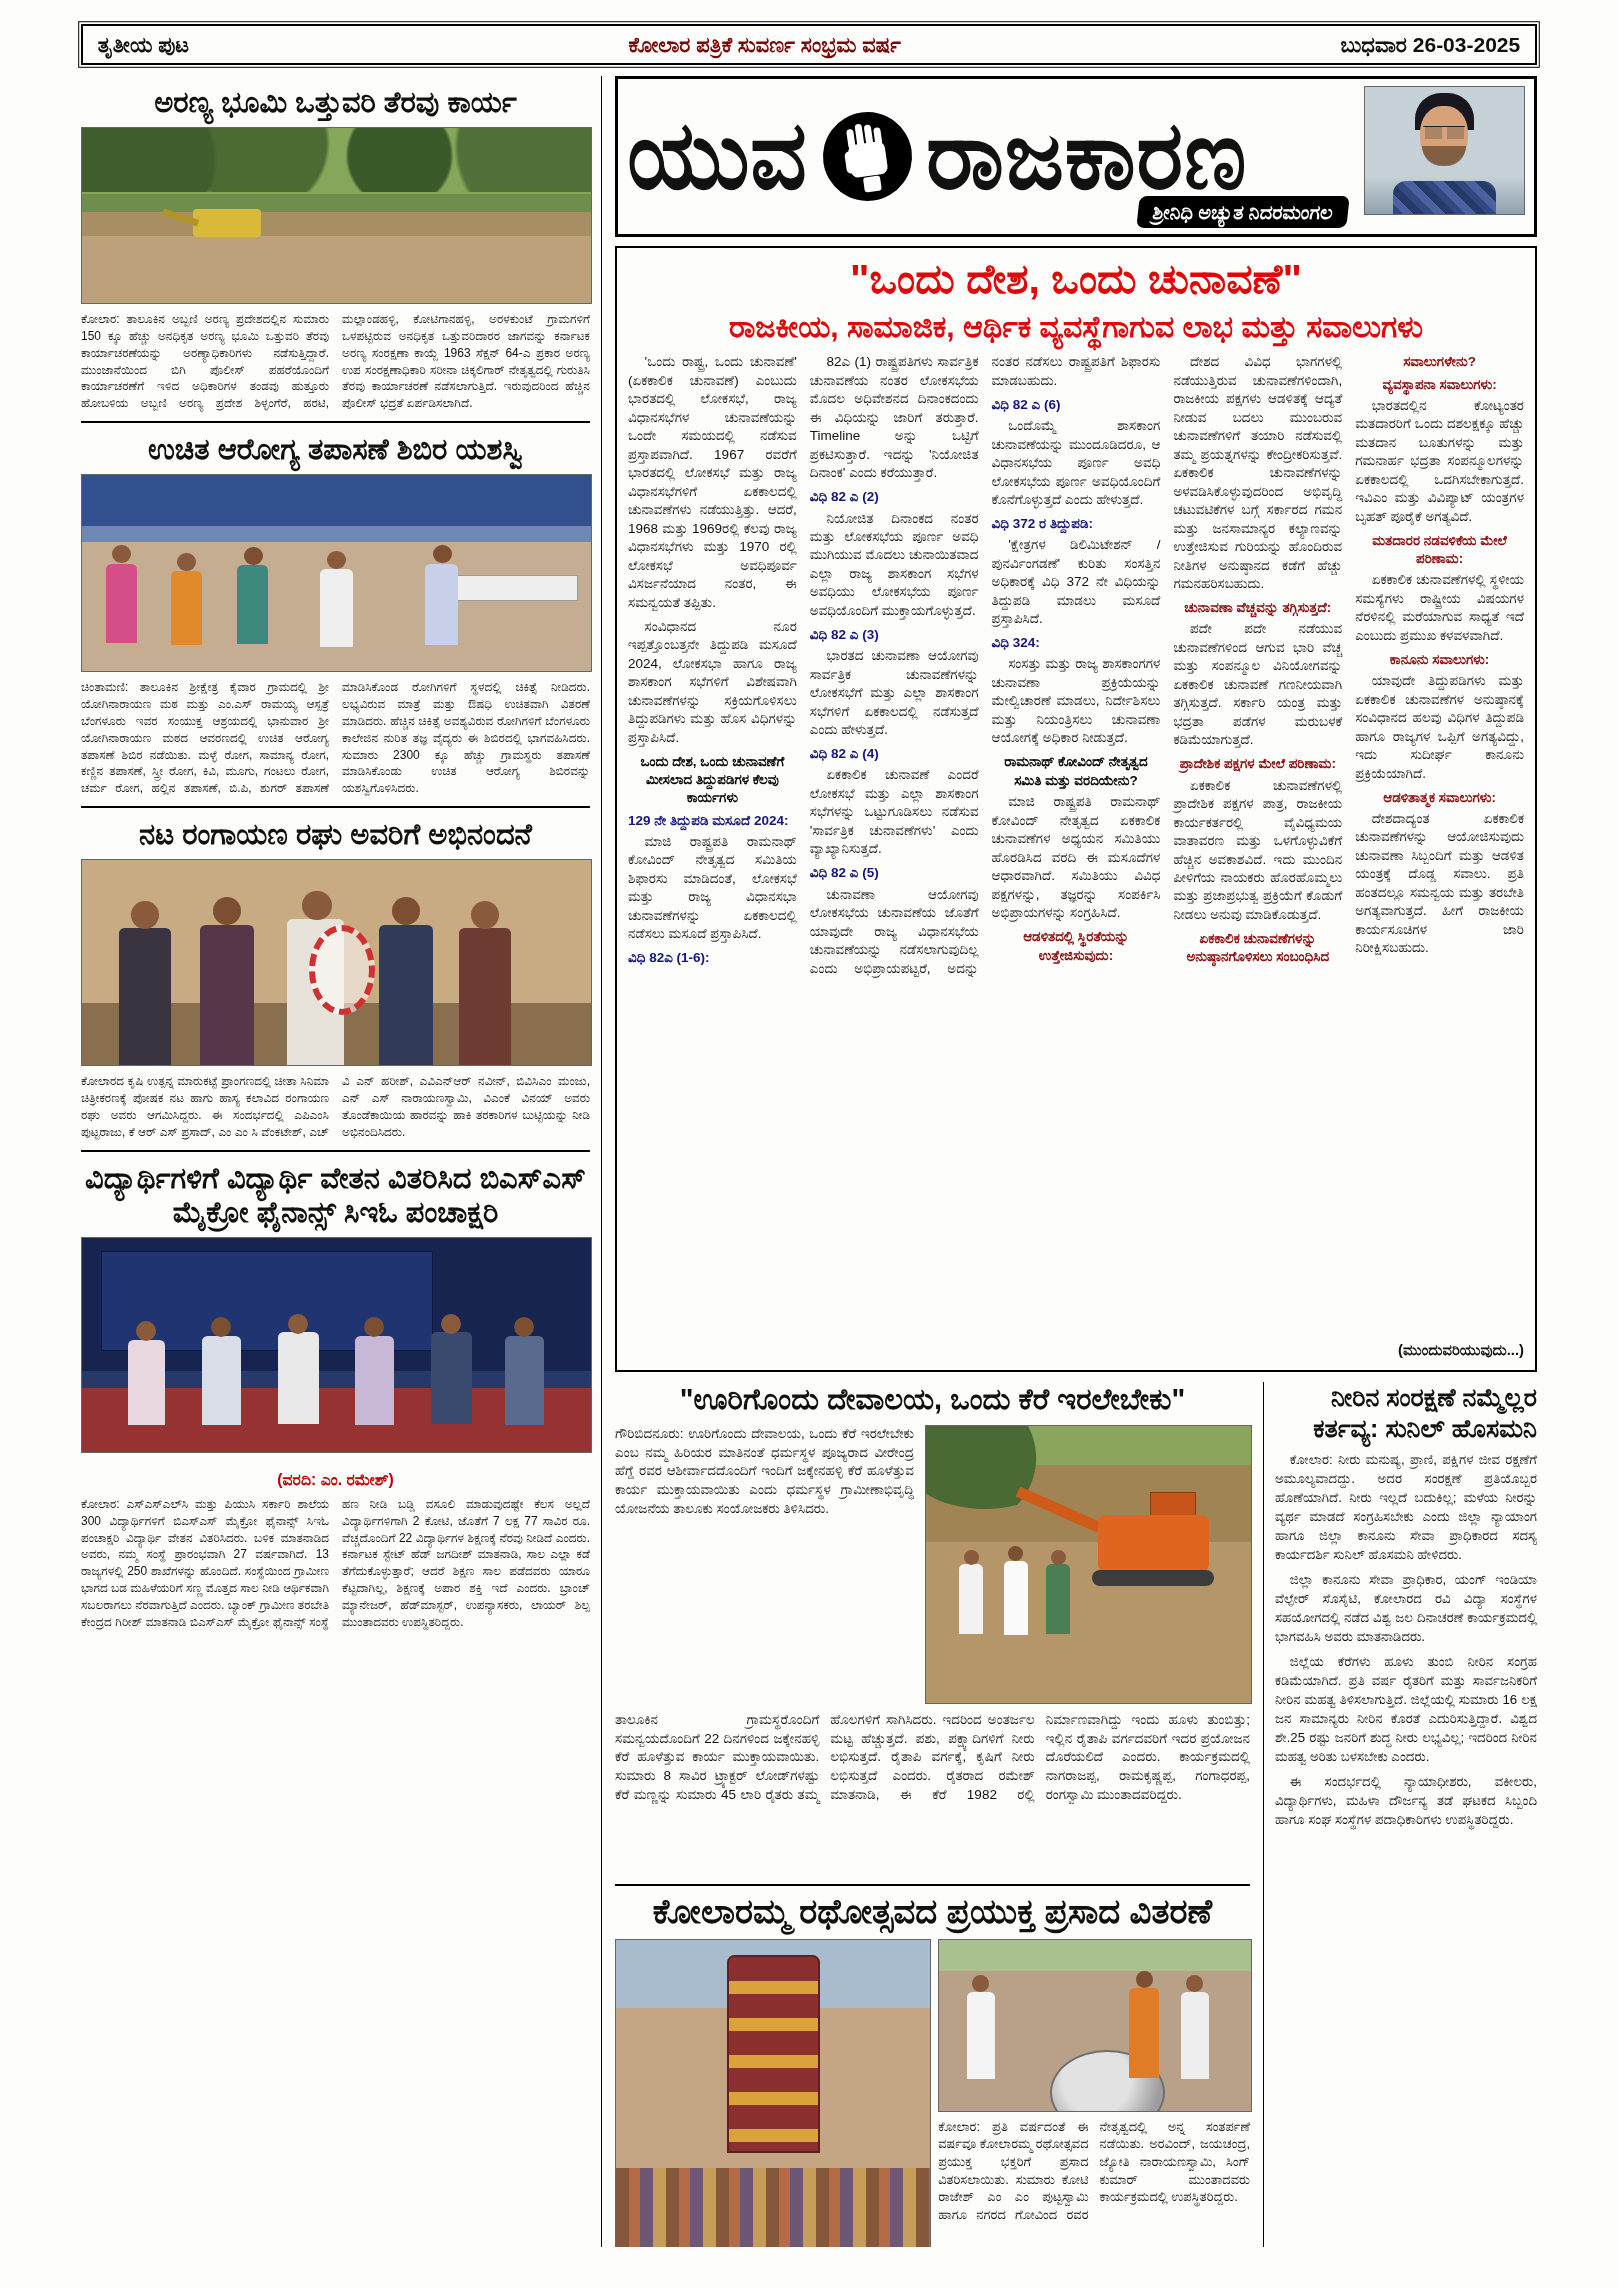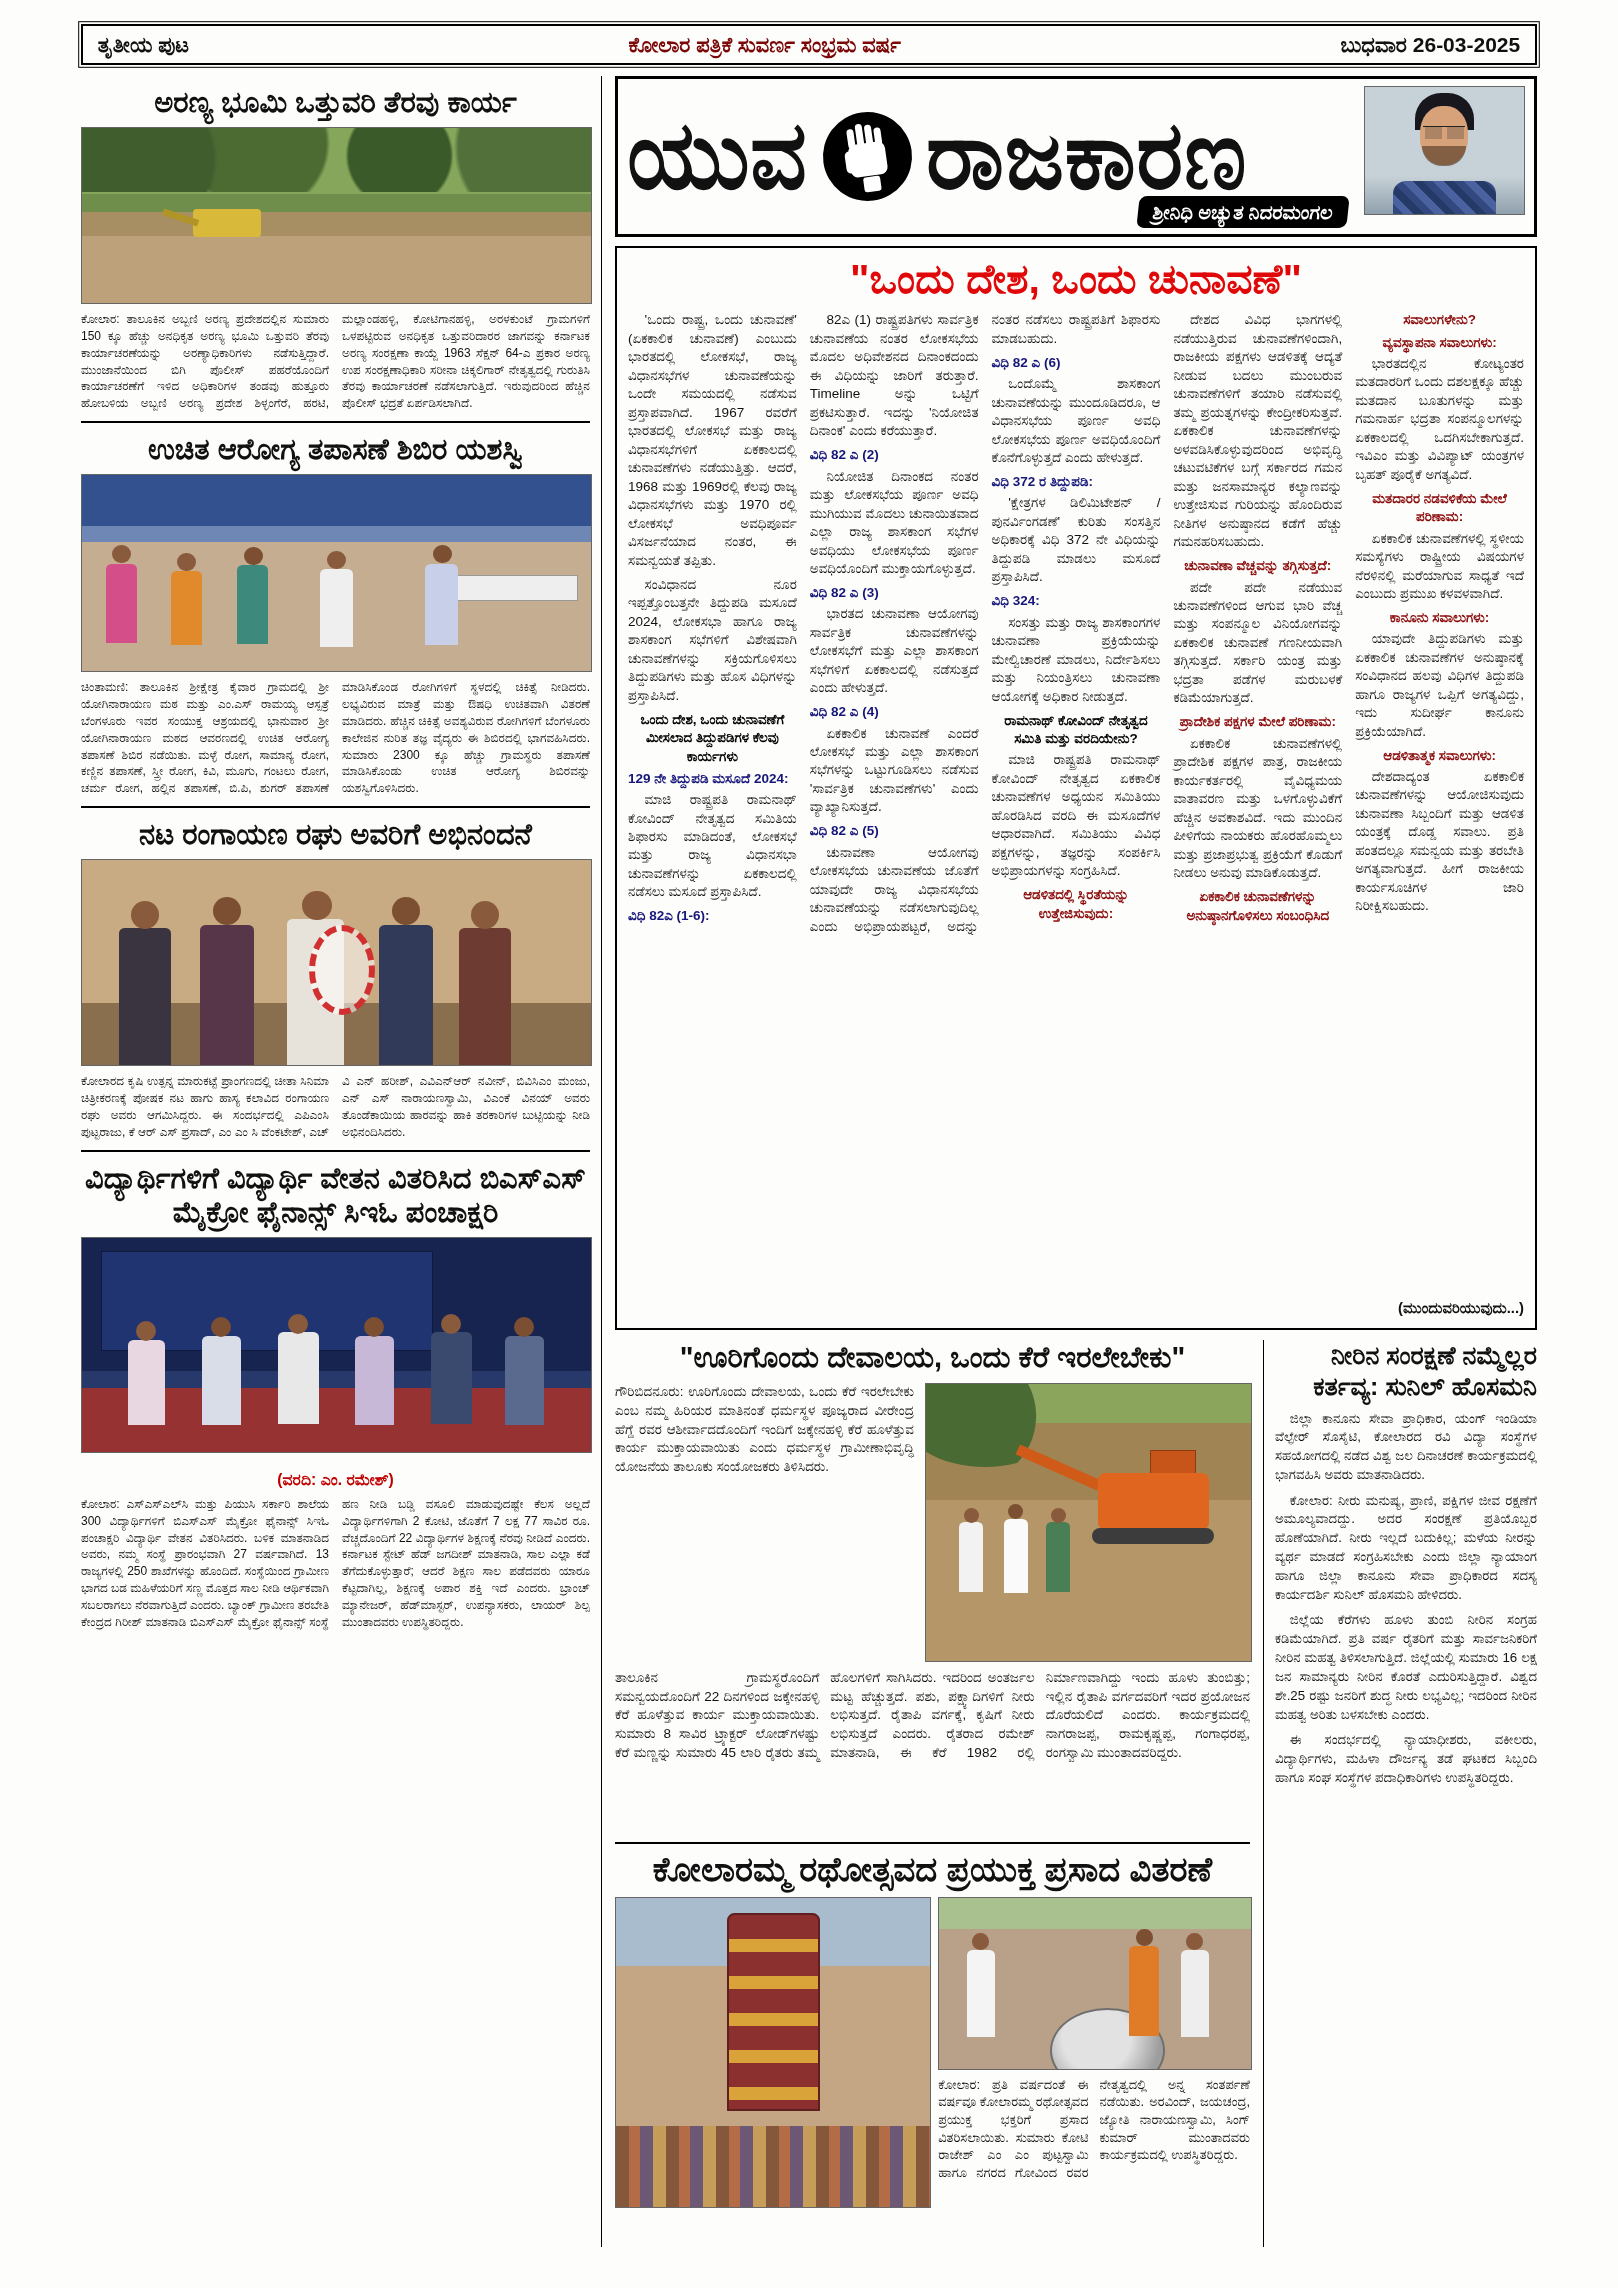--- a/index.html
+++ b/index.html
@@ -225,20 +225,21 @@
          <span class="po-hair"></span>
          <span class="po-face"></span>
          <span class="po-glass"></span>
          <span class="po-beard"></span>
          <span class="po-shirt"></span>
        </div>
      </div>
 
      <div class="mainbox">
        <div class="m-head">"ಒಂದು ದೇಶ, ಒಂದು ಚುನಾವಣೆ"</div>
+       <div class="m-sub">ರಾಜಕೀಯ, ಸಾಮಾಜಿಕ, ಆರ್ಥಿಕ ವ್ಯವಸ್ಥೆಗಾಗುವ ಲಾಭ ಮತ್ತು ಸವಾಲುಗಳು</div>
        <div class="m-cols">
          <p>'ಒಂದು ರಾಷ್ಟ್ರ, ಒಂದು ಚುನಾವಣೆ' (ಏಕಕಾಲಿಕ ಚುನಾವಣೆ) ಎಂಬುದು ಭಾರತದಲ್ಲಿ ಲೋಕಸಭೆ, ರಾಜ್ಯ ವಿಧಾನಸಭೆಗಳ ಚುನಾವಣೆಯನ್ನು ಒಂದೇ ಸಮಯದಲ್ಲಿ ನಡೆಸುವ ಪ್ರಸ್ತಾಪವಾಗಿದೆ. 1967 ರವರೆಗೆ ಭಾರತದಲ್ಲಿ ಲೋಕಸಭೆ ಮತ್ತು ರಾಜ್ಯ ವಿಧಾನಸಭೆಗಳಿಗೆ ಏಕಕಾಲದಲ್ಲಿ ಚುನಾವಣೆಗಳು ನಡೆಯುತ್ತಿತ್ತು. ಆದರೆ, 1968 ಮತ್ತು 1969ರಲ್ಲಿ ಕೆಲವು ರಾಜ್ಯ ವಿಧಾನಸಭೆಗಳು ಮತ್ತು 1970 ರಲ್ಲಿ ಲೋಕಸಭೆ ಅವಧಿಪೂರ್ವ ವಿಸರ್ಜನೆಯಾದ ನಂತರ, ಈ ಸಮನ್ವಯತೆ ತಪ್ಪಿತು.</p>
          <p>ಸಂವಿಧಾನದ ನೂರ ಇಪ್ಪತ್ತೊಂಬತ್ತನೇ ತಿದ್ದುಪಡಿ ಮಸೂದೆ 2024, ಲೋಕಸಭಾ ಹಾಗೂ ರಾಜ್ಯ ಶಾಸಕಾಂಗ ಸಭೆಗಳಿಗೆ ವಿಶೇಷವಾಗಿ ಚುನಾವಣೆಗಳನ್ನು ಸಕ್ರಿಯಗೊಳಿಸಲು ತಿದ್ದುಪಡಿಗಳು ಮತ್ತು ಹೊಸ ವಿಧಿಗಳನ್ನು ಪ್ರಸ್ತಾಪಿಸಿದೆ.</p>
 
            <div class="sec-head h-black">ಒಂದು ದೇಶ, ಒಂದು ಚುನಾವಣೆಗೆ ಮೀಸಲಾದ ತಿದ್ದುಪಡಿಗಳ ಕೆಲವು ಕಾರ್ಯಗಳು</div>
 
            <div class="sec-head h-blue">129 ನೇ ತಿದ್ದುಪಡಿ ಮಸೂದೆ 2024:</div>
            <p class="sec-text">ಮಾಜಿ ರಾಷ್ಟ್ರಪತಿ ರಾಮನಾಥ್ ಕೋವಿಂದ್ ನೇತೃತ್ವದ ಸಮಿತಿಯ ಶಿಫಾರಸು ಮಾಡಿದಂತೆ, ಲೋಕಸಭೆ ಮತ್ತು ರಾಜ್ಯ ವಿಧಾನಸಭಾ ಚುನಾವಣೆಗಳನ್ನು ಏಕಕಾಲದಲ್ಲಿ ನಡೆಸಲು ಮಸೂದೆ ಪ್ರಸ್ತಾಪಿಸಿದೆ.</p>
 
            <div class="sec-head h-blue">ವಿಧಿ 82ಎ (1-6):</div>
@@ -342,22 +343,22 @@
                <div class="kol-body">ಕೋಲಾರ: ಪ್ರತಿ ವರ್ಷದಂತೆ ಈ ವರ್ಷವೂ ಕೋಲಾರಮ್ಮ ರಥೋತ್ಸವದ ಪ್ರಯುಕ್ತ ಭಕ್ತರಿಗೆ ಪ್ರಸಾದ ವಿತರಿಸಲಾಯಿತು. ಸುಮಾರು ಕೋಟಿ ರಾಜೇಶ್ ಎಂ ಎಂ ಪುಟ್ಟಸ್ವಾಮಿ ಹಾಗೂ ನಗರದ ಗೋವಿಂದ ರವರ ನೇತೃತ್ವದಲ್ಲಿ ಅನ್ನ ಸಂತರ್ಪಣೆ ನಡೆಯಿತು. ಅರವಿಂದ್, ಜಯಚಂದ್ರ, ಜ್ಯೋತಿ ನಾರಾಯಣಸ್ವಾಮಿ, ಸಿಂಗ್ ಕುಮಾರ್ ಮುಂತಾದವರು ಕಾರ್ಯಕ್ರಮದಲ್ಲಿ ಉಪಸ್ಥಿತರಿದ್ದರು.</div>
              </div>
            </div>
          </div>
 
        </div>
 
        <div class="neerina">
          <div class="n-head">ನೀರಿನ ಸಂರಕ್ಷಣೆ ನಮ್ಮೆಲ್ಲರ ಕರ್ತವ್ಯ: ಸುನಿಲ್ ಹೊಸಮನಿ</div>
          <div class="n-body">
+                <p>ಕೋಲಾರ: ನೀರು ಮನುಷ್ಯ, ಪ್ರಾಣಿ, ಪಕ್ಷಿಗಳ ಜೀವ ರಕ್ಷಣೆಗೆ ಅಮೂಲ್ಯವಾದದ್ದು. ಅದರ ಸಂರಕ್ಷಣೆ ಪ್ರತಿಯೊಬ್ಬರ ಹೊಣೆಯಾಗಿದೆ. ನೀರು ಇಲ್ಲದೆ ಬದುಕಿಲ್ಲ; ಮಳೆಯ ನೀರನ್ನು ವ್ಯರ್ಥ ಮಾಡದೆ ಸಂಗ್ರಹಿಸಬೇಕು ಎಂದು ಜಿಲ್ಲಾ ನ್ಯಾಯಾಂಗ ಹಾಗೂ ಜಿಲ್ಲಾ ಕಾನೂನು ಸೇವಾ ಪ್ರಾಧಿಕಾರದ ಸದಸ್ಯ ಕಾರ್ಯದರ್ಶಿ ಸುನಿಲ್ ಹೊಸಮನಿ ಹೇಳಿದರು.</p>
                 <p>ಜಿಲ್ಲಾ ಕಾನೂನು ಸೇವಾ ಪ್ರಾಧಿಕಾರ, ಯಂಗ್ ಇಂಡಿಯಾ ವೆಲ್ಫೇರ್ ಸೊಸೈಟಿ, ಕೋಲಾರದ ರವಿ ವಿದ್ಯಾ ಸಂಸ್ಥೆಗಳ ಸಹಯೋಗದಲ್ಲಿ ನಡೆದ ವಿಶ್ವ ಜಲ ದಿನಾಚರಣೆ ಕಾರ್ಯಕ್ರಮದಲ್ಲಿ ಭಾಗವಹಿಸಿ ಅವರು ಮಾತನಾಡಿದರು.</p>
-                <p>ಕೋಲಾರ: ನೀರು ಮನುಷ್ಯ, ಪ್ರಾಣಿ, ಪಕ್ಷಿಗಳ ಜೀವ ರಕ್ಷಣೆಗೆ ಅಮೂಲ್ಯವಾದದ್ದು. ಅದರ ಸಂರಕ್ಷಣೆ ಪ್ರತಿಯೊಬ್ಬರ ಹೊಣೆಯಾಗಿದೆ. ನೀರು ಇಲ್ಲದೆ ಬದುಕಿಲ್ಲ; ಮಳೆಯ ನೀರನ್ನು ವ್ಯರ್ಥ ಮಾಡದೆ ಸಂಗ್ರಹಿಸಬೇಕು ಎಂದು ಜಿಲ್ಲಾ ನ್ಯಾಯಾಂಗ ಹಾಗೂ ಜಿಲ್ಲಾ ಕಾನೂನು ಸೇವಾ ಪ್ರಾಧಿಕಾರದ ಸದಸ್ಯ ಕಾರ್ಯದರ್ಶಿ ಸುನಿಲ್ ಹೊಸಮನಿ ಹೇಳಿದರು.</p>
                 <p>ಜಿಲ್ಲೆಯ ಕೆರೆಗಳು ಹೂಳು ತುಂಬಿ ನೀರಿನ ಸಂಗ್ರಹ ಕಡಿಮೆಯಾಗಿದೆ. ಪ್ರತಿ ವರ್ಷ ರೈತರಿಗೆ ಮತ್ತು ಸಾರ್ವಜನಿಕರಿಗೆ ನೀರಿನ ಮಹತ್ವ ತಿಳಿಸಲಾಗುತ್ತಿದೆ. ಜಿಲ್ಲೆಯಲ್ಲಿ ಸುಮಾರು 16 ಲಕ್ಷ ಜನ ಸಾಮಾನ್ಯರು ನೀರಿನ ಕೊರತೆ ಎದುರಿಸುತ್ತಿದ್ದಾರೆ. ವಿಶ್ವದ ಶೇ.25 ರಷ್ಟು ಜನರಿಗೆ ಶುದ್ಧ ನೀರು ಲಭ್ಯವಿಲ್ಲ; ಇದರಿಂದ ನೀರಿನ ಮಹತ್ವ ಅರಿತು ಬಳಸಬೇಕು ಎಂದರು.</p>
                 <p>ಈ ಸಂದರ್ಭದಲ್ಲಿ ನ್ಯಾಯಾಧೀಶರು, ವಕೀಲರು, ವಿದ್ಯಾರ್ಥಿಗಳು, ಮಹಿಳಾ ದೌರ್ಜನ್ಯ ತಡೆ ಘಟಕದ ಸಿಬ್ಬಂದಿ ಹಾಗೂ ಸಂಘ ಸಂಸ್ಥೆಗಳ ಪದಾಧಿಕಾರಿಗಳು ಉಪಸ್ಥಿತರಿದ್ದರು.</p>
               </div>
        </div>
      </div>
 
    </div>
   </div>
  </div>
 </div>

